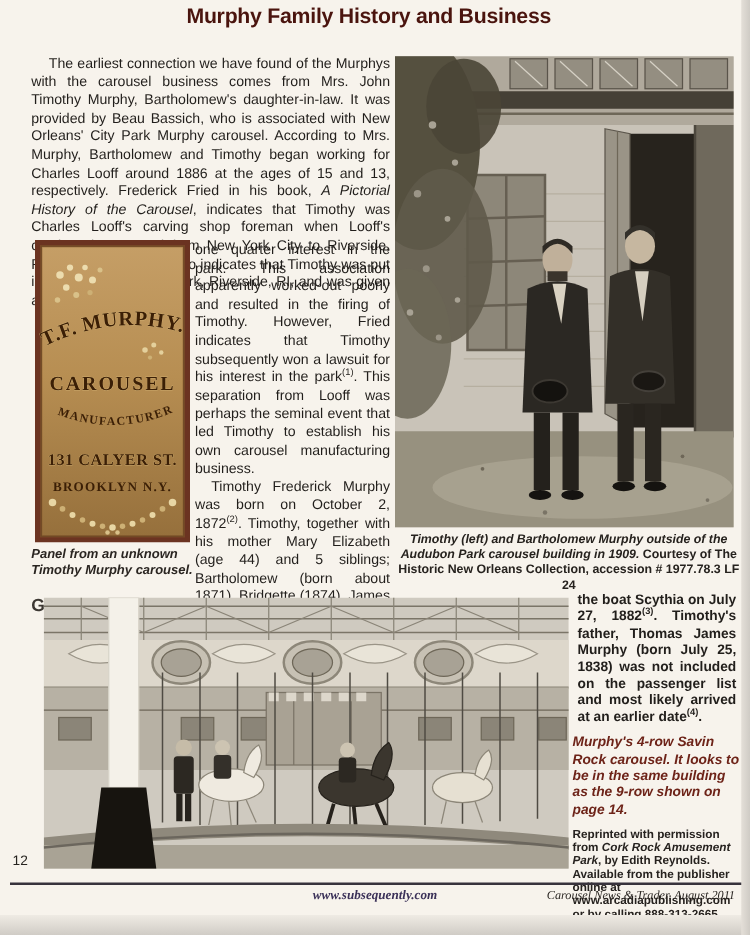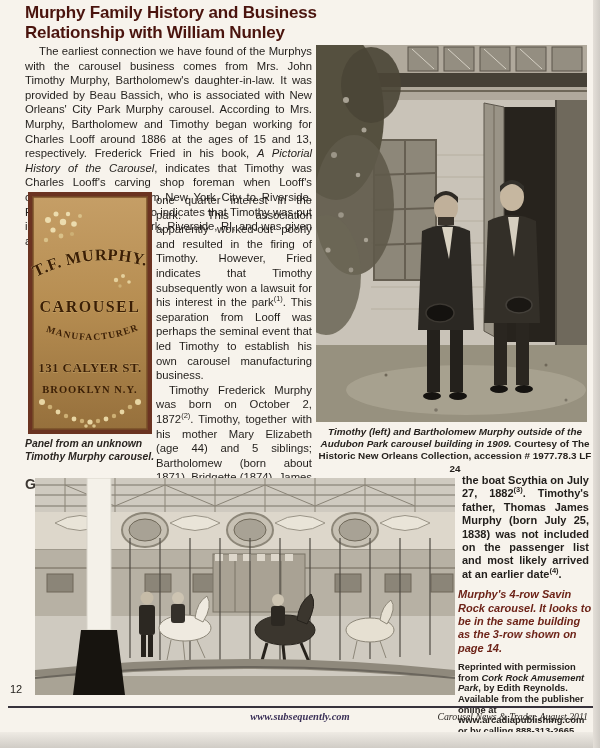--- a/index.html
+++ b/index.html
@@ -10,21 +10,21 @@
     color:#1e1c1a;
   }
   .abs{position:absolute;}
   
   .scan-right{right:0;top:0;width:7px;height:748px;background:linear-gradient(90deg,#e4dfd8,#cfcbc5);}
   .scan-bottom{left:0;bottom:0;width:600px;height:16px;background:linear-gradient(#efebe4,#d0ccc6);}
   
   .title{
     left:25px;top:3px;width:540px;
     font-size:17px;line-height:20px;font-weight:bold;
-    color:#4a140e;letter-spacing:-0.2px;
+    color:#4a140e;letter-spacing:-0.2px;text-align:center;
   }
   
   .bodytxt{font-size:11.3px;line-height:14.6px;text-align:justify;color:#211e1b;}
   .wide-col{left:25px;top:44px;width:287px;}
   .wide-col p{margin:0;text-indent:14px;}
   .narrow-col{left:156px;top:193px;width:156px;}
   .narrow-col p{margin:0;}
   .narrow-col p + p{text-indent:13px;}
   .right-col{left:458px;top:470px;width:135px;font-size:11px;line-height:13.4px;}
   .run-i{font-style:italic;}
@@ -44,21 +44,20 @@
   .footer-center{left:0;top:711px;width:600px;text-align:center;
     font-family:"Liberation Serif",serif;font-size:10.5px;font-weight:bold;font-style:italic;color:#3b3158;}
   .footer-right{right:12px;top:711px;
     font-family:"Liberation Serif",serif;font-size:9.8px;font-style:italic;color:#2c2824;}
 </style>
 </head>
 <body>
 
 <div class="abs title">
   <div>Murphy Family History and Business</div>
-  <div>Relationship with William Nunley</div>
 </div>
 
 <div class="abs bodytxt wide-col">
   <p><span>The earliest connection we have found of the Murphys with the carousel business comes from Mrs. John Timothy Murphy, Bartholomew's daughter-in-law.  It was provided by Beau Bassich, who is associated with New Orleans' City Park Murphy carousel.  According to Mrs. Murphy, Bartholomew and Timothy began working for Charles Looff around 1886 at the ages of 15 and 13, respectively. Frederick Fried in his book, </span><span class="run-i">A Pictorial History of the Carousel</span><span>, indicates that Timothy was Charles Looff's carving shop foreman when Looff's carving shop moved from New York City to Riverside, Rhode Island</span><span class="run-sup">(1)</span><span>. Fried also indicates that Timothy was put in charge of Crescent Park, Riverside, RI, and was given a</span></p>
 </div>
 
 <div class="abs bodytxt narrow-col">
   <p><span>one quarter interest in the park. This association apparently worked-out poorly and resulted in the firing of Timothy. However, Fried indicates that Timothy subsequently won a lawsuit for his interest in the park</span><span class="run-sup">(1)</span><span>. This separation from Looff was perhaps the seminal event that led Timothy to establish his own carousel manufacturing business.</span></p>
   <p><span>Timothy Frederick Murphy was born on October 2, 1872</span><span class="run-sup">(2)</span><span>. Timothy, together with his mother Mary Elizabeth (age 44) and 5 siblings; Bartholomew (born about 1871), Bridgette (1874), James (1877), Hannah (1878) and Mary (1880) immigrated from Cork, Ireland and arrived in New York on</span></p>
 </div>
@@ -357,21 +356,21 @@
 
     <g>
       <rect x="52" y="0" width="24" height="152" fill="#f4f1e9" stroke="#d8d4c9" stroke-width="1"></rect>
       <polygon points="46,152 82,152 90,217 38,217" fill="#17140f"></polygon>
     </g>
   </svg>
 </div>
 
 <div class="abs bodytxt right-col">
   <p style="margin:4px;font-weight:bold;"><span>the boat Scythia on July 27, 1882</span><span class="run-sup">(3)</span><span>. Timothy's father, Thomas James Murphy (born July 25, 1838) was not included on the passenger list and most likely arrived at an earlier date</span><span class="run-sup">(4)</span><span>.</span></p>
-  <div class="red-cap"><span class="run-bi">Murphy's 4-row Savin Rock carousel. It looks to be in the same building as the 3-row shown on page 14.</span></div>
+  <div class="red-cap"><span class="run-bi">Murphy's 4-row Savin Rock carousel. It looks to be in the same building as the 9-row shown on page 14.</span></div>
   <div class="reprint"><span class="run-b">Reprinted with permission from </span><span class="run-bi">Cork Rock Amusement Park</span><span class="run-b">, by Edith Reynolds. Available from the publisher online at www.arcadiapublishing.com or by calling 888-313-2665.</span></div>
 </div>
 
 <div class="abs footer-rule"></div>
 <div class="abs page-num">12</div>
 <div class="abs footer-center">www.subsequently.com</div>
 <div class="abs footer-right">Carousel News &amp; Trader, August 2011</div>
 
 <div class="abs scan-bottom"></div>
 <div class="abs scan-right"></div>

